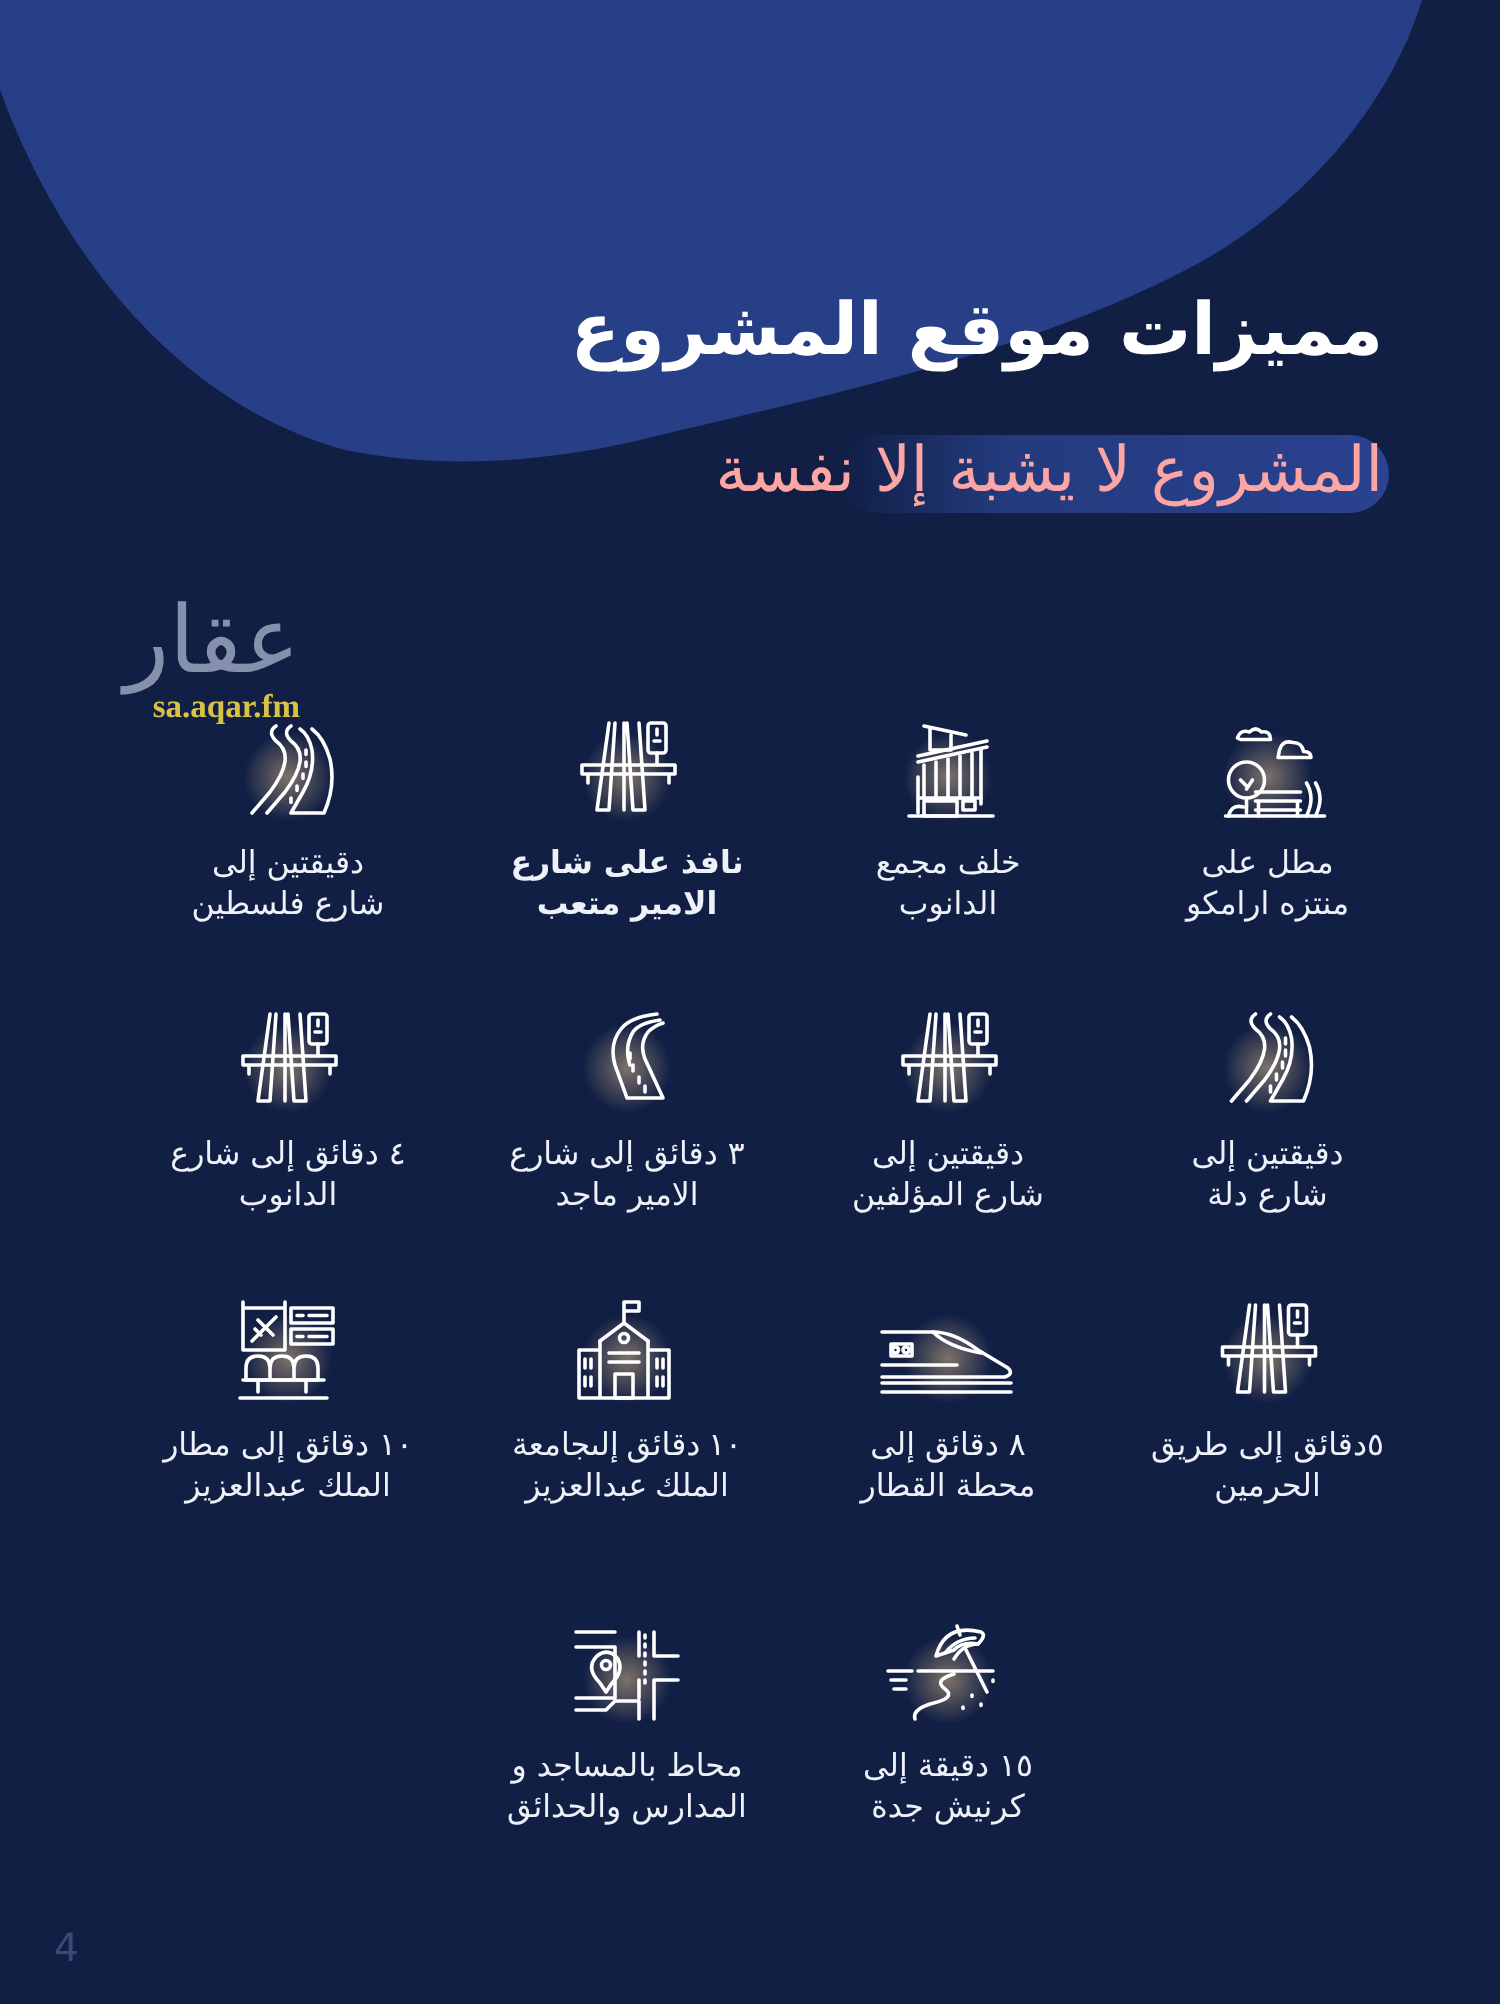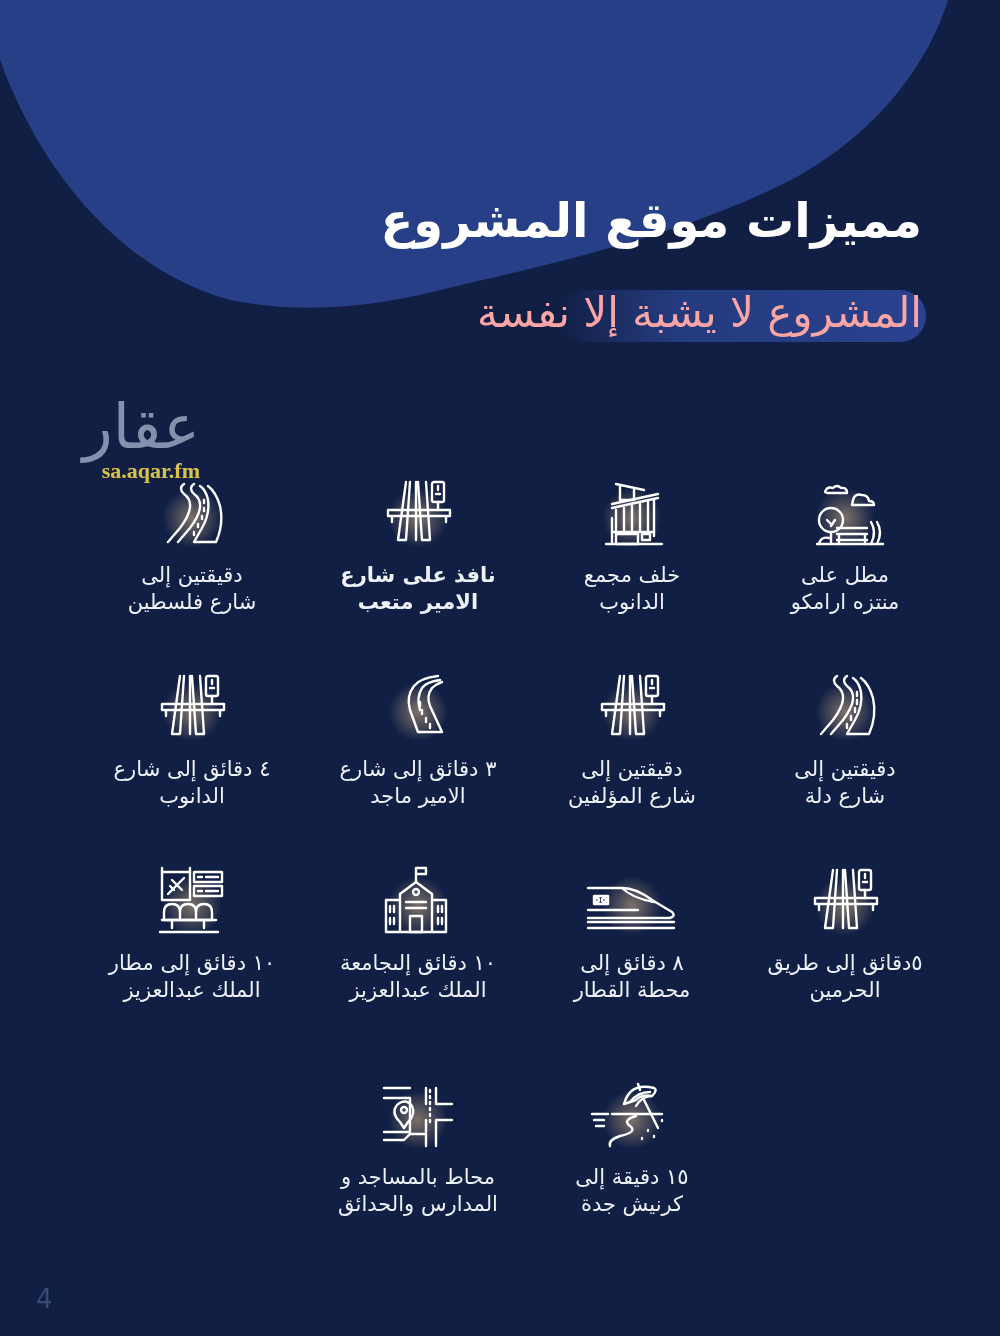--- a/index.html
+++ b/index.html
@@ -207,21 +207,21 @@
         <path d="M6,44 h50 M6,56 h86 M6,62 h86"></path>
       </g>
         </svg>
     </div>
     <div class="lbl">
       <div>٨ دقائق إلى</div>
         <div>محطة القطار</div>
     </div>
   </div>
 
-  <div class="feat" style="left:308px;top:866px;">
+  <div class="feat" style="left:308px;top:866px;font-family:Liberation Serif, serif;">
     <div class="ico">
       <svg viewBox="0 0 100 80">
           <g class="s">
         <path d="M48,2 v14 M48,2 h10 v6 h-10"></path>
         <path d="M32,28 l16,-12 l16,12"></path>
         <circle cx="48" cy="26" r="3"></circle>
         <path d="M32,28 v38 h32 v-38 M18,34 h14 M64,34 h14 M18,34 v32 h60 v-32"></path>
         <path d="M42,50 h12 v16 h-12 z"></path>
         <path d="M22,40 v6 M26,40 v6 M22,52 v6 M26,52 v6 M70,40 v6 M74,40 v6 M70,52 v6 M74,52 v6 M38,36 h20 M38,42 h20"></path>
       </g>

